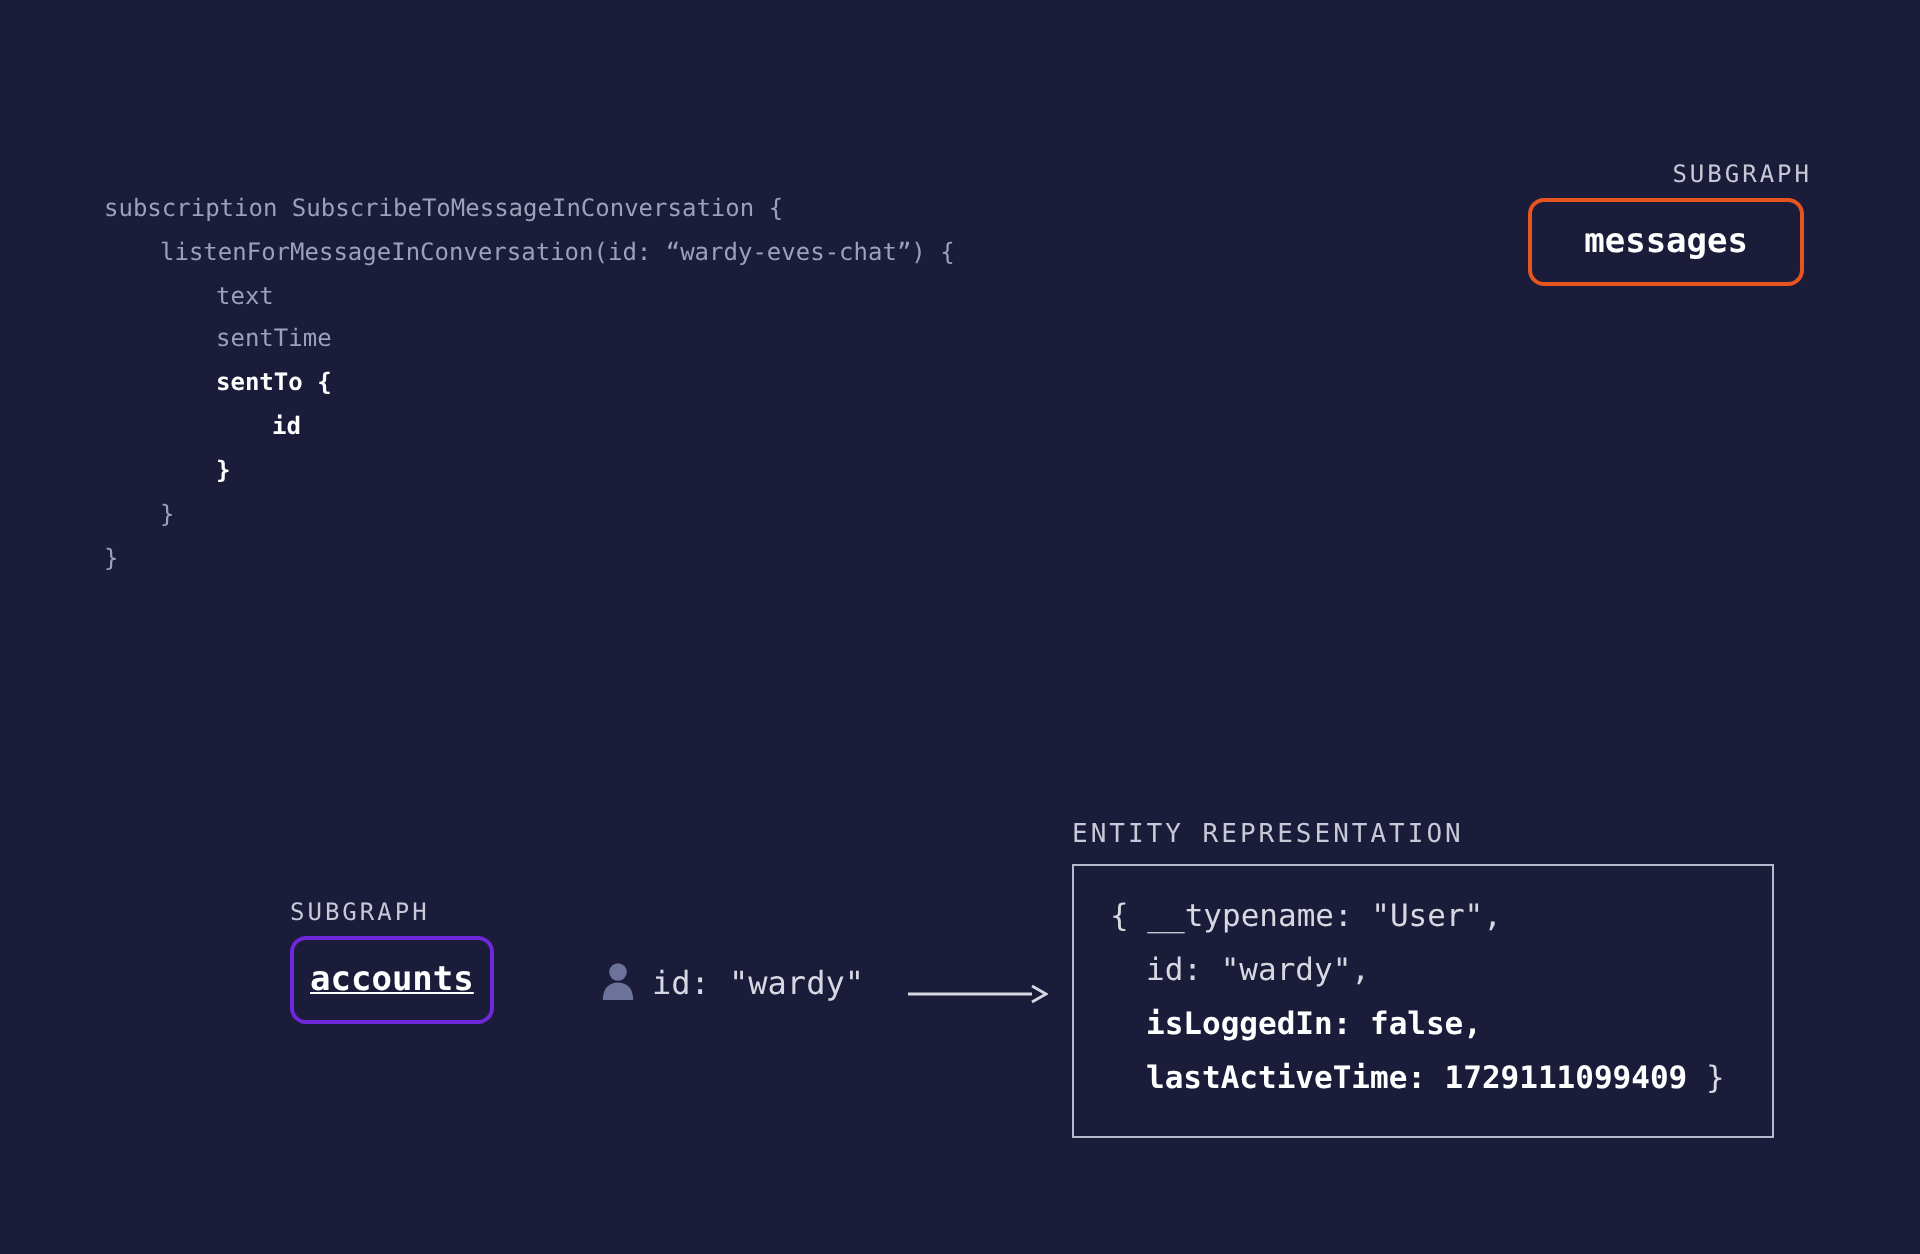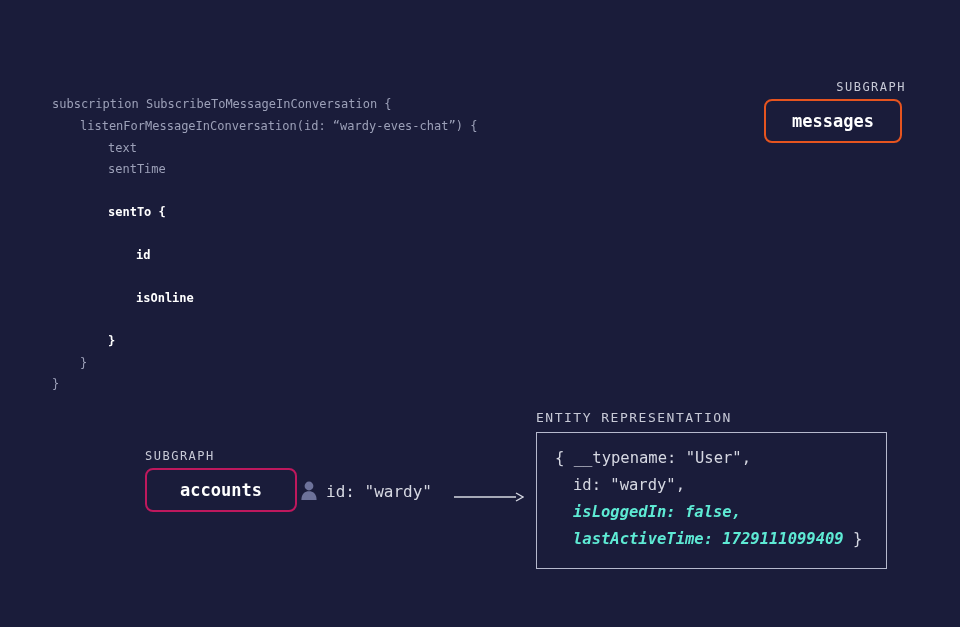--- a/index.html
+++ b/index.html
@@ -15,21 +15,20 @@
     position: absolute;
     left: 52px;
     top: 94px;
     font-size: 12px;
     line-height: 1.82;
     color: #9ca0b8;
   }
   .code-block .bold {
     color: #ffffff;
     font-weight: 700;
-    margin-top: 21px;
   }
   .indent1 { padding-left: 28px; }
   .indent2 { padding-left: 56px; }
   .indent3 { padding-left: 84px; }
 
   .subgraph-label-top {
     position: absolute;
     right: 54px;
     top: 80px;
     font-size: 12px;
@@ -52,26 +51,27 @@
     left: 145px;
     top: 449px;
     font-size: 12px;
     letter-spacing: 1.5px;
     color: #c7c9d6;
   }
   .subgraph-box-bottom {
     position: absolute;
     left: 145px;
     top: 468px;
-    border: 2px solid #be185d;
+    border: 2px solid #6d28d9;
     border-radius: 8px;
-    padding: 10px 33px;
+    padding: 10px 8px;
     color: #ffffff;
     font-weight: 700;
     font-size: 17px;
+    text-decoration: underline;
   }
   .user-icon {
     position: absolute;
     left: 300px;
     top: 480px;
     font-size: 18px;
     color: #7d82a8;
   }
   .id-text {
     position: absolute;
@@ -102,37 +102,35 @@
     left: 536px;
     top: 432px;
     border: 1px solid #b6b9cd;
     padding: 12px 18px 14px 18px;
     font-size: 15.5px;
     line-height: 1.75;
     color: #d6d8e2;
     width: 351px;
   }
   .entity-box .highlight {
-    color: #5eead4;
+    color: #ffffff;
     font-weight: 700;
-    font-style: italic;
   }
   .entity-box .indent { padding-left: 18px; }
 </style>
 </head>
 <body>
 
 <div class="code-block">
   <div>subscription SubscribeToMessageInConversation {</div>
   <div class="indent1">listenForMessageInConversation(id: “wardy-eves-chat”) {</div>
   <div class="indent2">text</div>
   <div class="indent2">sentTime</div>
   <div class="indent2 bold">sentTo {</div>
   <div class="indent3 bold">id</div>
-  <div class="indent3 bold">isOnline</div>
   <div class="indent2 bold">}</div>
   <div class="indent1">}</div>
   <div>}</div>
 </div>
 
 <div class="subgraph-label-top">SUBGRAPH</div>
 <div class="subgraph-box-top">messages</div>
 
 <div class="subgraph-label-bottom">SUBGRAPH</div>
 <div class="subgraph-box-bottom">accounts</div>

